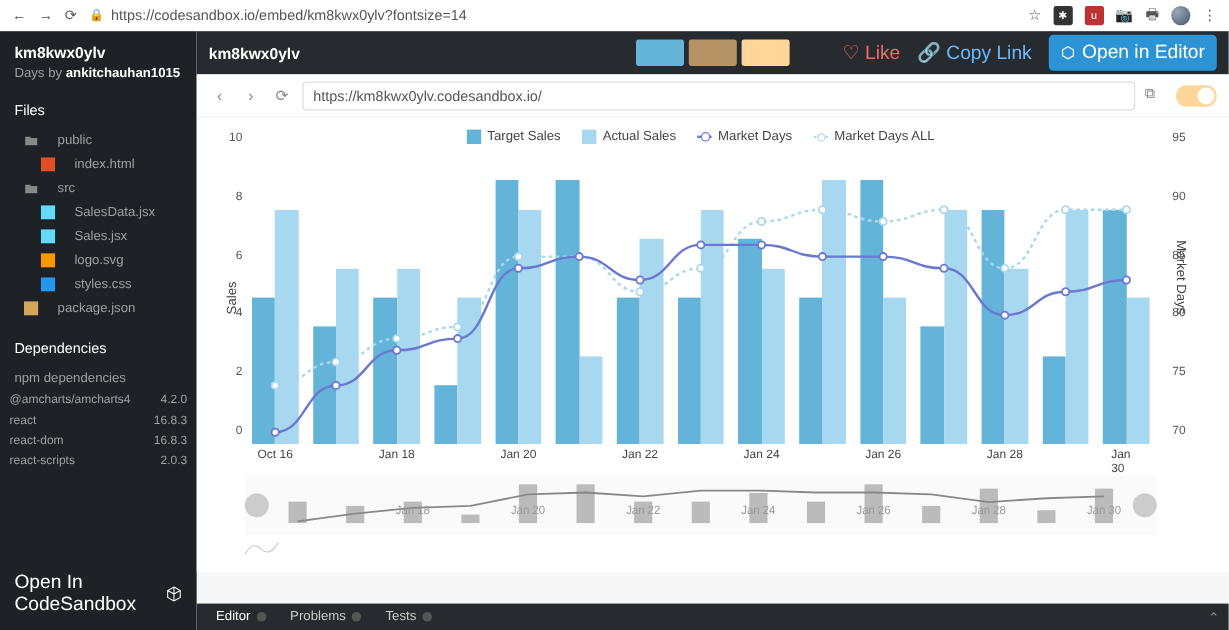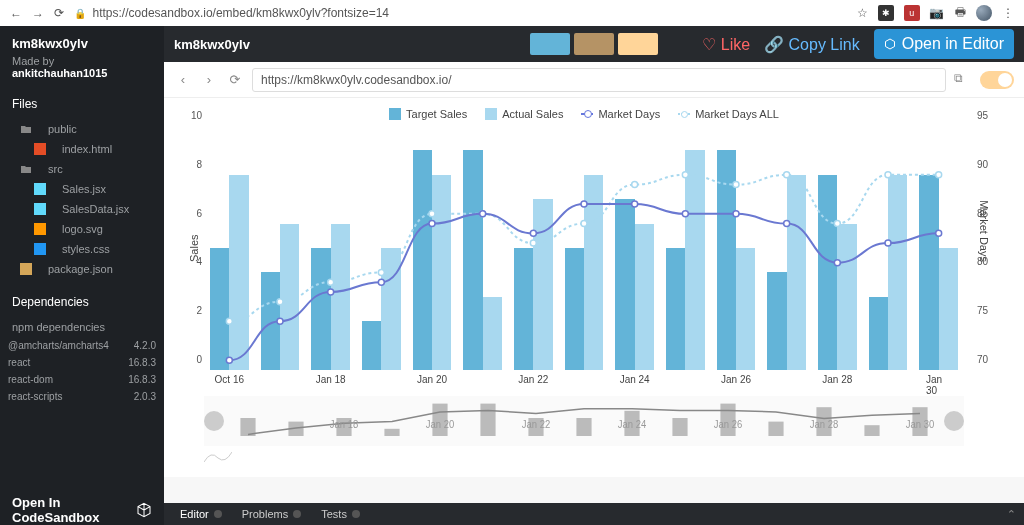--- a/index.html
+++ b/index.html
@@ -17,21 +17,21 @@
   .sb-proj { padding:10px 12px 4px; font-weight:600; font-size:13px; }
   .sb-author { padding:0 12px 10px; color:var(--muted); font-size:11px; }
   .sb-author b { color:#fff; }
   .sb-sec { padding:8px 12px; font-size:12px; color:#fff; }
   .sb-row { display:flex; align-items:center; gap:16px; padding:4px 12px 4px 20px; color:var(--muted); cursor:pointer; }
   .sb-row.active { background:#444; color:#fff; }
   .sb-sub { padding-left:34px; }
   .fico { width:12px; height:12px; display:inline-block; }
   .sb-deps { margin-top:8px; }
   .dep { display:flex; justify-content:space-between; padding:3px 8px; color:var(--muted); font-size:10px; }
-  .sb-open { margin-top:auto; padding:14px 12px 0; display:flex; align-items:center; justify-content:space-between; font-size:13px; color:#fff;font-weight:bold; }
+  .sb-open { margin-top:auto; padding:14px 12px 12px; display:flex; align-items:center; justify-content:space-between; font-size:16px; color:#fff; }
   .cube { width:18px; height:18px; }
   .main { flex:1; background:#f7f7f7; display:flex; flex-direction:column; position:relative; }
   .topbar { height:36px; background:var(--dark-bg2); display:flex; align-items:center; padding:0 10px; color:#fff; gap:8px; }
   .tb-title { font-weight:600; font-size:13px; }
   .swatches { position:absolute; left:50%; transform:translateX(-50%); display:flex; gap:4px; }
   .sw { width:40px; height:22px; border-radius:2px; }
   .tb-right { margin-left:auto; display:flex; gap:14px; align-items:center; font-size:16px; }
   .tb-like { color:#f66; }
   .tb-copy { color:#6bf; }
   .tb-open { background:#2b94d6; color:#fff; padding:6px 10px; border-radius:4px; display:flex; gap:6px; align-items:center; }
@@ -90,21 +90,21 @@
     <span class="avatar"></span>
     <span>⋮</span>
   </div>
 </div>
 
 <div class="app">
 
   <div class="sidebar">
     <div class="sb-proj">km8kwx0ylv</div>
     <div class="sb-author">
-      <span>Made by </span><b>ankitchauhan1015</b>
+      <span>Days by </span><b>ankitchauhan1015</b>
     </div>
     <div class="sb-sec">Files</div>
     <div id="file-tree">
         <div class="sb-row">
           <svg class="fico" viewBox="0 0 12 12">
             <path fill="#888" d="M1 3h4l1 1h5v6H1z"></path>
           </svg>
           <span>public</span>
         </div>
         <div class="sb-row sb-sub">
@@ -116,27 +116,27 @@
         <div class="sb-row">
           <svg class="fico" viewBox="0 0 12 12">
             <path fill="#888" d="M1 3h4l1 1h5v6H1z"></path>
           </svg>
           <span>src</span>
         </div>
         <div class="sb-row sb-sub">
           <svg class="fico" viewBox="0 0 12 12">
             <rect width="12" height="12" fill="#61dafb"></rect>
           </svg>
+          <span>SalesData.jsx</span>
+        </div>
+        <div class="sb-row sb-sub">
+          <svg class="fico" viewBox="0 0 12 12">
+            <rect width="12" height="12" fill="#61dafb"></rect>
+          </svg>
           <span>Sales.jsx</span>
-        </div>
-        <div class="sb-row sb-sub">
-          <svg class="fico" viewBox="0 0 12 12">
-            <rect width="12" height="12" fill="#61dafb"></rect>
-          </svg>
-          <span>SalesData.jsx</span>
         </div>
         <div class="sb-row sb-sub">
           <svg class="fico" viewBox="0 0 12 12">
             <rect width="12" height="12" fill="#ff9800"></rect>
           </svg>
           <span>logo.svg</span>
         </div>
         <div class="sb-row sb-sub">
           <svg class="fico" viewBox="0 0 12 12">
             <rect width="12" height="12" fill="#2196f3"></rect>

